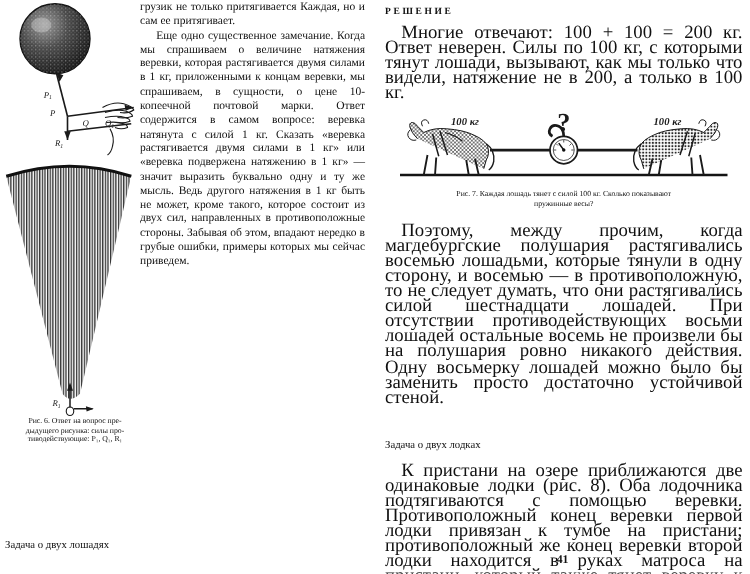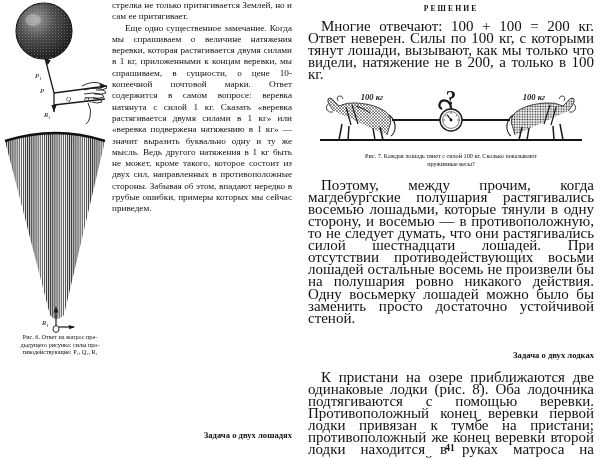--- a/index.html
+++ b/index.html
@@ -35,30 +35,29 @@
     font-size: 9.1px;
     line-height: 11.35px;
     text-align: justify;
     text-indent: 13px;
     hyphens: auto;
     -webkit-hyphens: auto;
   }
   p.body-text.cont { text-indent: 0; }
 
   .running-head {
-    text-align: center;
     font-size: 7.6px;
     font-weight: bold;
     letter-spacing: 2.1px;
     margin: 4px 0 7px 0;
   }
   .section-heading {
-    text-align: right;
+    text-align: left;
     font-size: 8.6px;
-    font-weight: bold;
+    font-weight: normal;
     margin: 0;
   }
   .fig-caption {
     font-size: 6.2px;
     line-height: 7.6px;
     text-align: center;
     margin: 0;
   }
 
   .folio {
@@ -222,21 +221,21 @@
         </g>
         <g class="ink">
           <path d="M52 184 l-2.4 6.6 l4.8 0 z"></path>
           <path d="M71 205 l-6.3 -2 l0.6 4.2 z"></path>
         </g>
         <ellipse cx="52" cy="207" rx="3" ry="3.4" fill="none" stroke="#1a1a1a" stroke-width="0.9"></ellipse>
         <text x="38" y="203" class="ink" font-family="Liberation Serif, serif" font-style="italic" font-size="7">R<tspan font-size="4.6" dy="1.6">1</tspan></text>
       </svg>
 
       <div class="left-text-col">
-        <p class="body-text cont">стрелка не только притягивается Землей, но и сам ее притягивает.</p>
+        <p class="body-text cont">грузик не только притягивается Каждая, но и сам ее притягивает.</p>
         <p class="body-text">Еще одно существенное замечание. Когда мы спрашиваем о величине натяжения веревки, которая растягивается двумя силами в 1 кг, приложенными к концам веревки, мы спрашиваем, в сущности, о цене 10-копеечной почтовой марки. Ответ содержится в самом вопросе: веревка натянута с силой 1 кг. Сказать «веревка растягивается двумя силами в 1 кг» или «веревка подвержена натяжению в 1 кг» — значит выразить буквально одну и ту же мысль. Ведь другого натяжения в 1 кг быть не может, кроме такого, которое состоит из двух сил, направленных в противоположные стороны. Забывая об этом, впадают нередко в грубые ошибки, примеры которых мы сейчас приведем.</p>
       </div>
     </div>
 
     <div class="left-lower">
       <h2 class="section-heading">Задача о двух лошадях</h2>
     </div>
 
   </div>
 

